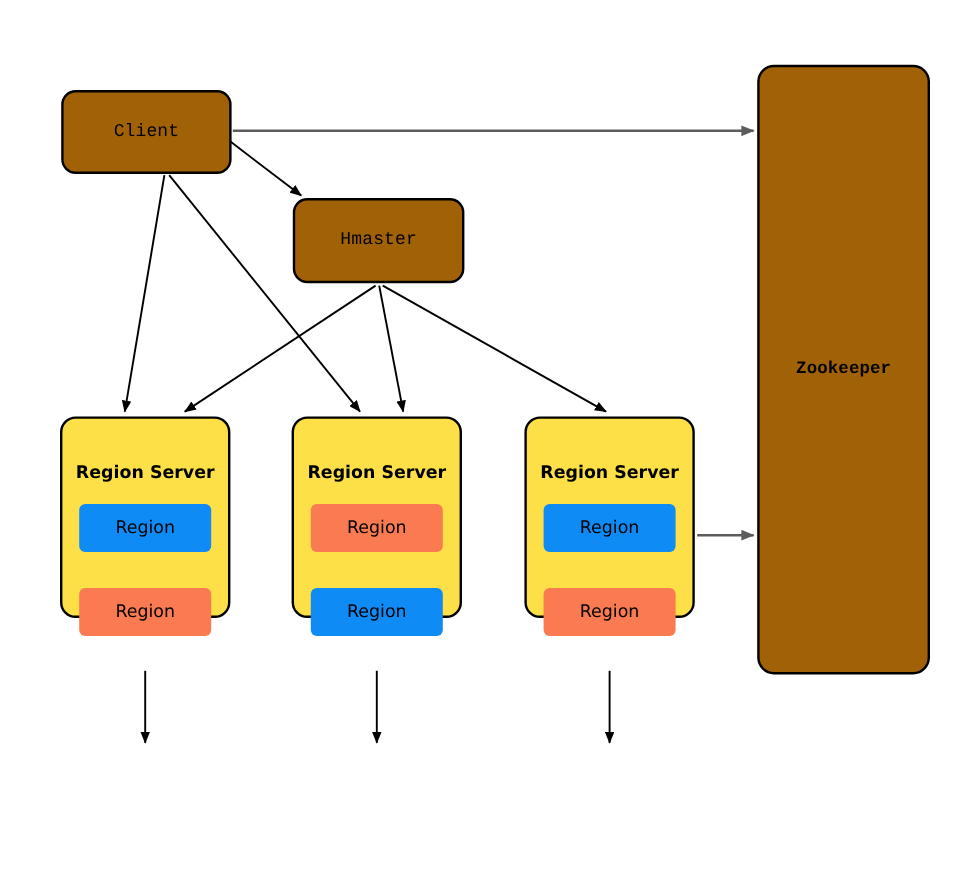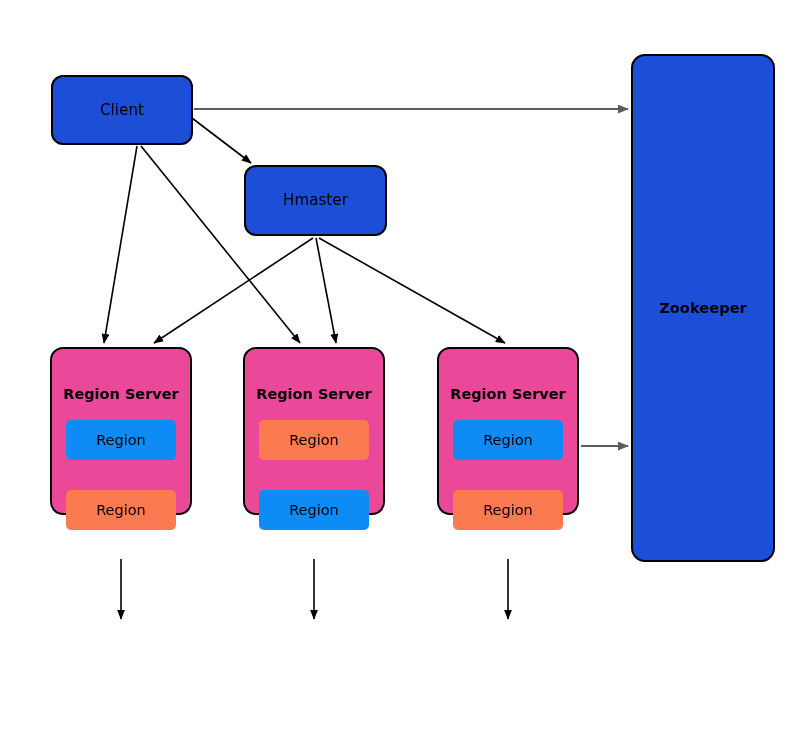--- a/index.html
+++ b/index.html
@@ -23,27 +23,28 @@
     position: absolute;
     left: 0;
     top: 0;
     width: 800px;
     height: 742px;
     pointer-events: none;
   }
   .node {
     position: absolute;
     box-sizing: border-box;
-    background: #1d4ed8;
+    background: #a16207;
     border: 2.2px solid #000000;
     border-radius: 12px;
     display: flex;
     align-items: center;
     justify-content: center;
     z-index: 2;
+    font-family: Liberation Mono, monospace;
   }
   .node-label {
     font-size: 15px;
     color: #000000;
     line-height: 1.1;
     text-align: center;
     letter-spacing: 0.1px;
   }
   .node-label.bold {
     font-weight: bold;
@@ -71,21 +72,21 @@
   
   #node-hdfs {
     left: 50px; top: 620px; width: 726px; height: 66px;
     border-radius: 12px;
   }
 
   
   .region-server {
     position: absolute;
     box-sizing: border-box;
-    background: #ec4899;
+    background: #fde047;
     border: 2.2px solid #000000;
     border-radius: 13px;
     z-index: 2;
     display: flex;
     flex-direction: column;
     align-items: center;
     top: 347px;
     height: 168px;
     width: 142px;
   }

